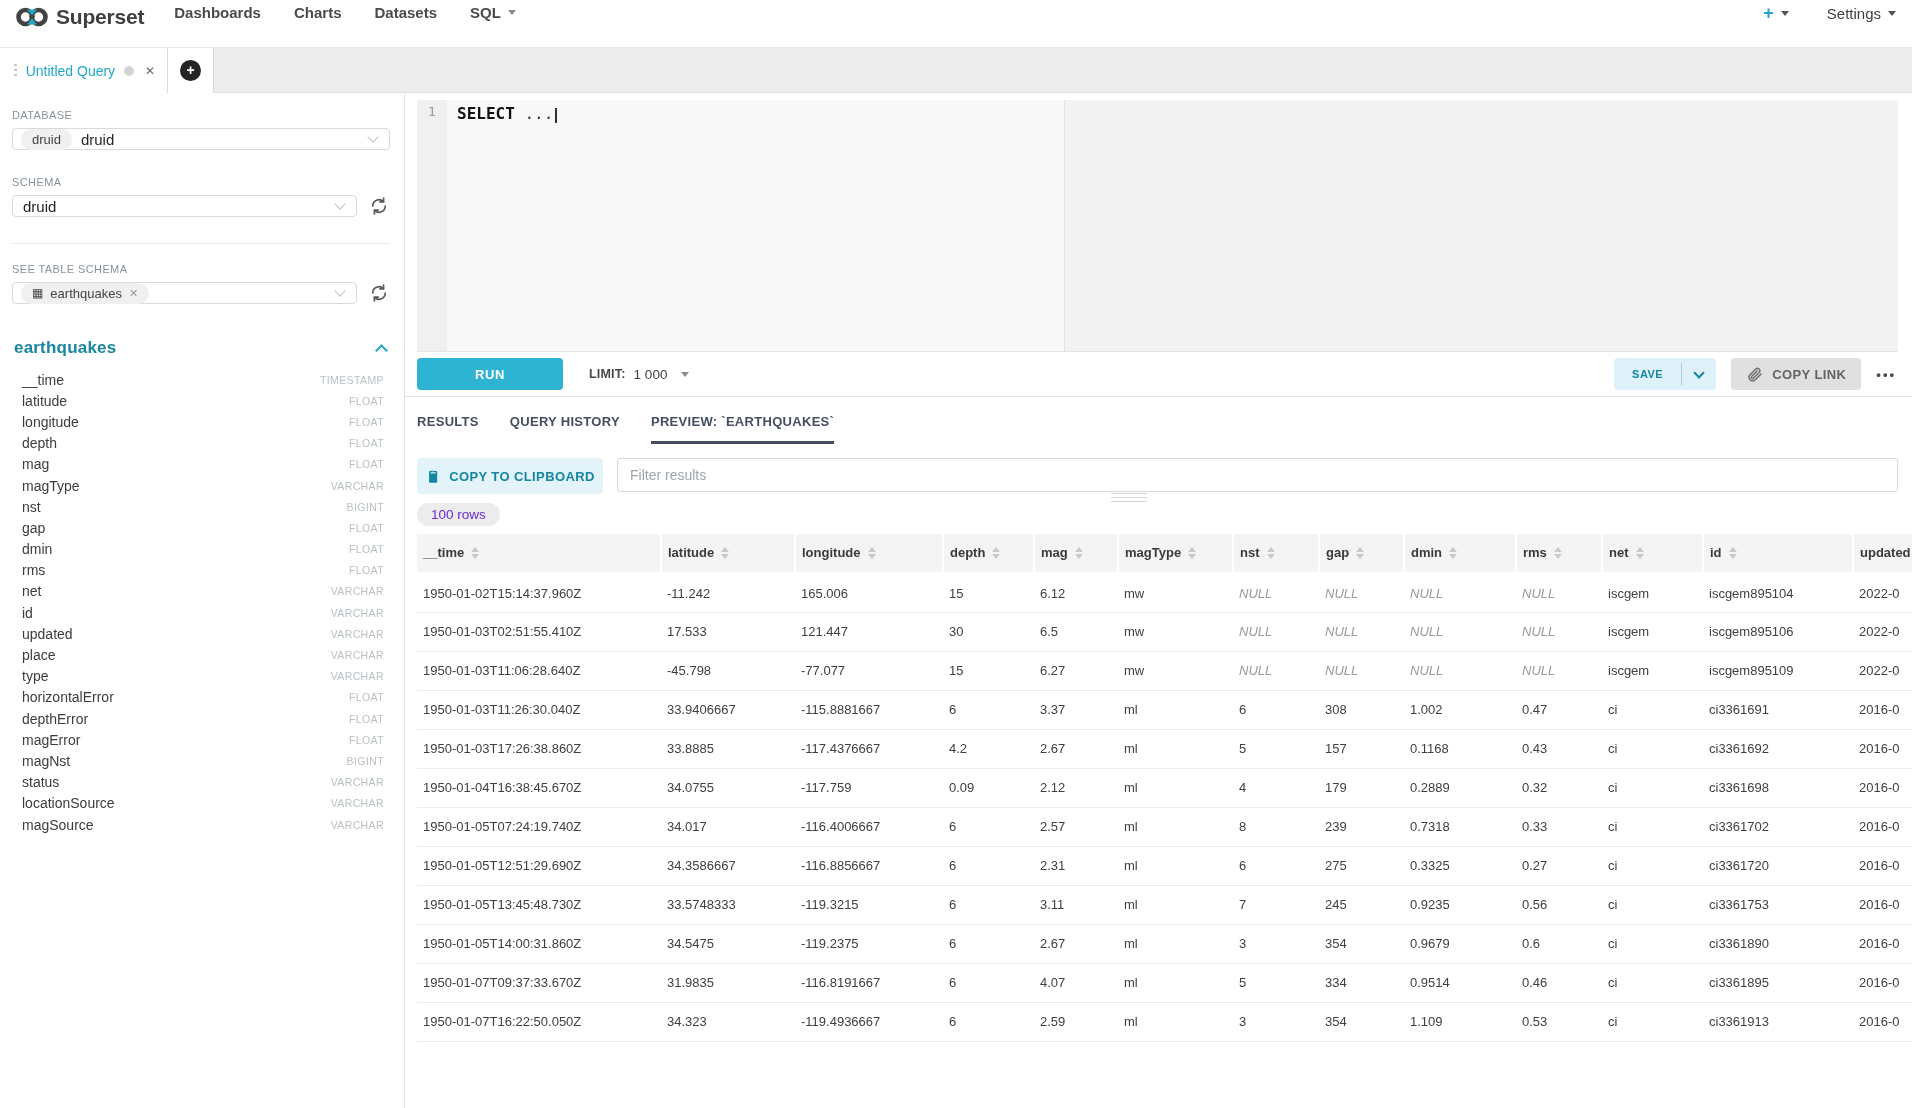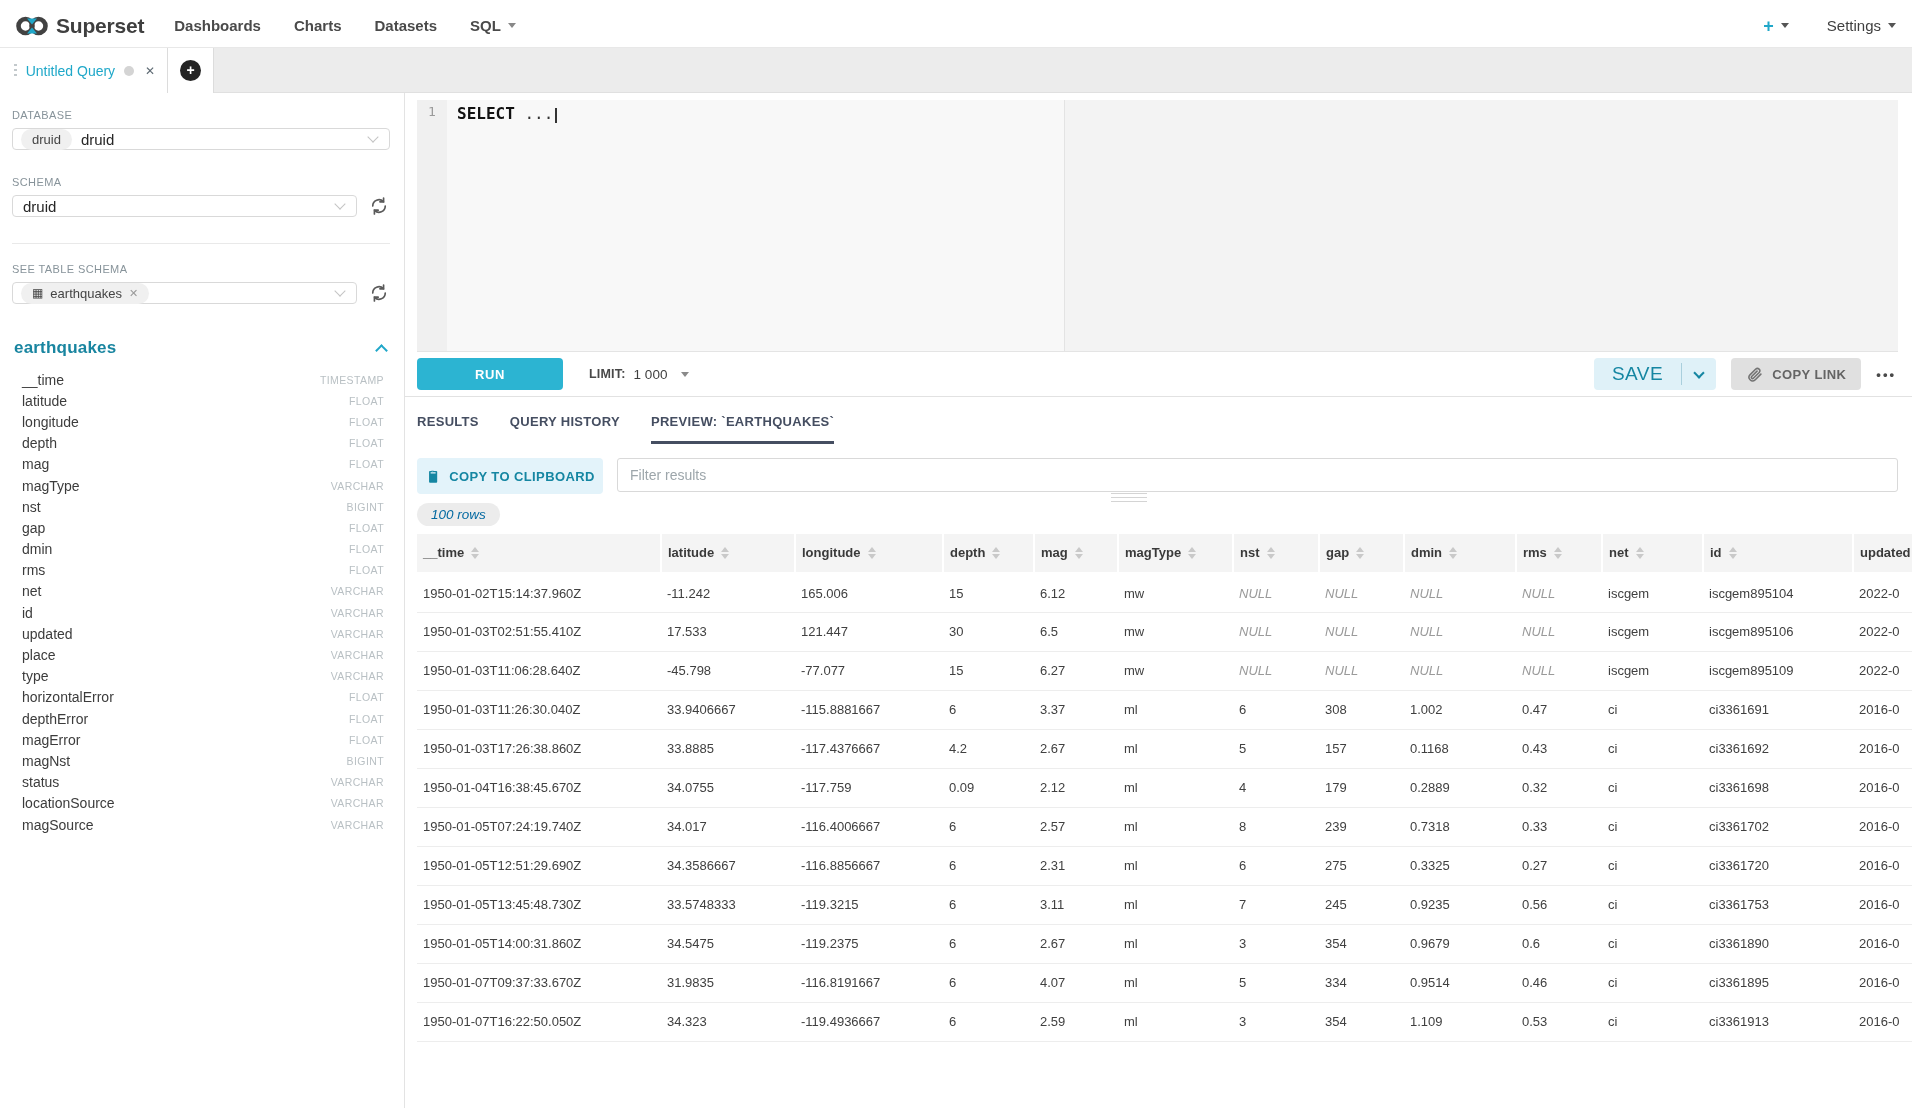--- a/index.html
+++ b/index.html
@@ -1,20 +1,20 @@
 <!DOCTYPE html>
 <html><head>
 <meta charset="utf-8">
 <style>
   * { margin:0; padding:0; box-sizing:border-box; }
   html,body { width:1912px; height:1108px; overflow:hidden; background:#fff;
     font-family:"Liberation Sans", sans-serif; color:#444; }
 
   
-  .navbar { height:48px; display:flex; align-items:center; padding:4px 16px 0 14px;
+  .navbar { height:48px; display:flex; align-items:flex-start; padding:4px 16px 0 14px;
     background:#fff; border-bottom:1px solid #e8e8e8; }
   .brand { display:flex; align-items:center; cursor:pointer; }
   .brand-text { font-size:21px; font-weight:bold; color:#3f3f3f; margin-left:6px; letter-spacing:-0.2px; }
   .nav-items { display:flex; align-items:center; margin-left:30px; gap:33px; }
   .nav-item { font-size:15px; color:#4a4a4a; cursor:pointer; display:flex; align-items:center; gap:7px;font-weight:bold; }
   .nav-right { margin-left:auto; display:flex; align-items:center; gap:38px; }
   .nav-plus { display:flex; align-items:center; gap:7px; cursor:pointer; }
   .nav-plus .plus { color:#20a7c9; font-size:18px; font-weight:bold; line-height:1; }
   .nav-settings { display:flex; align-items:center; gap:7px; font-size:15px; color:#3f3f3f; cursor:pointer; }
   .caret-down { width:0; height:0; border-left:4px solid transparent; border-right:4px solid transparent;
@@ -85,21 +85,21 @@
     border-bottom:1px solid #e2e2e2; background:#fff; }
   .run-btn { width:146px; height:32px; background:#2cb4d2; color:#fff; border:none; border-radius:4px;
     font-size:13px; font-weight:bold; letter-spacing:0.6px; cursor:pointer; font-family:inherit; }
   .limit-group { display:flex; align-items:center; margin-left:26px; gap:8px; cursor:pointer; }
   .limit-label { font-size:12.5px; font-weight:bold; color:#484848; letter-spacing:0.2px; }
   .limit-value { font-size:13.5px; color:#3f3f3f; }
   .limit-caret { width:0; height:0; border-left:4px solid transparent; border-right:4px solid transparent;
     border-top:5px solid #8a8a8a; margin-left:6px; }
   .toolbar-right { margin-left:auto; display:flex; align-items:center; gap:15px; }
   .save-split { display:flex; align-items:stretch; background:#dff1f8; border-radius:4px; height:32px; cursor:pointer; }
-  .save-main { padding:0 18px; display:flex; align-items:center; font-size:19px; font-weight:normal;
+  .save-main { padding:0 18px; display:flex; align-items:center; font-size:11px; font-weight:bold;
     color:#1586a2; letter-spacing:0.5px; }
   .save-sep { width:1px; background:#a9cfdd; margin:5px 0; }
   .save-caret-part { width:34px; display:flex; align-items:center; justify-content:center; }
   .save-chev { width:8px; height:8px; border-right:2px solid #1586a2; border-bottom:2px solid #1586a2;
     transform:rotate(45deg); margin-top:-3px; }
   .copy-link-btn { height:32px; background:#e0e0e0; border:none; border-radius:4px; padding:0 15px;
     display:flex; align-items:center; gap:9px; font-size:13px; font-weight:bold; color:#646464;
     letter-spacing:0.4px; cursor:pointer; font-family:inherit; }
   .more-btn { font-size:13px; font-weight:bold; color:#4a4a4a; letter-spacing:2px; cursor:pointer; }
 
@@ -116,21 +116,21 @@
   
   .results-controls { display:flex; gap:14px; margin:14px 14px 0 12px; }
   .copy-clip-btn { width:186px; height:36px; background:#e3f3fa; border:none; border-radius:4px;
     display:flex; align-items:center; justify-content:center; gap:9px; font-size:13px; font-weight:bold;
     color:#1586a2; letter-spacing:0.4px; cursor:pointer; font-family:inherit; }
   .filter-input { flex:1; height:34px; border:1px solid #d9d9d9; border-radius:3px; padding:0 12px;
     font-size:14px; color:#444; font-family:inherit; }
   .filter-input::placeholder { color:#9da6ab; }
 
   .rows-badge { display:inline-block; margin:9px 0 0 12px; background:#ececec; border-radius:13px;
-    padding:4px 14px; font-size:13.5px; color:#0369a1;font-style:italic; }
+    padding:4px 14px; font-size:13.5px; color:#6d28d9; }
 
   
   .table-wrap { margin:8px 0 0 12px; width:calc(100% - 12px); overflow:hidden; }
   table.results { border-collapse:collapse; table-layout:fixed; width:1685px; }
   table.results th { height:39px; background:#f4f4f4; border-right:2px solid #fff; border-bottom:3px solid #fff;
     font-size:13px; font-weight:bold; color:#3a3a3a; text-align:left; padding:0 0 0 6px; cursor:pointer;
     white-space:nowrap; overflow:hidden; }
   table.results th:last-child { border-right:none; }
   table.results th .th-inner { display:flex; align-items:center; }
   .sort-icon { display:inline-flex; flex-direction:column; margin-left:7px; }

